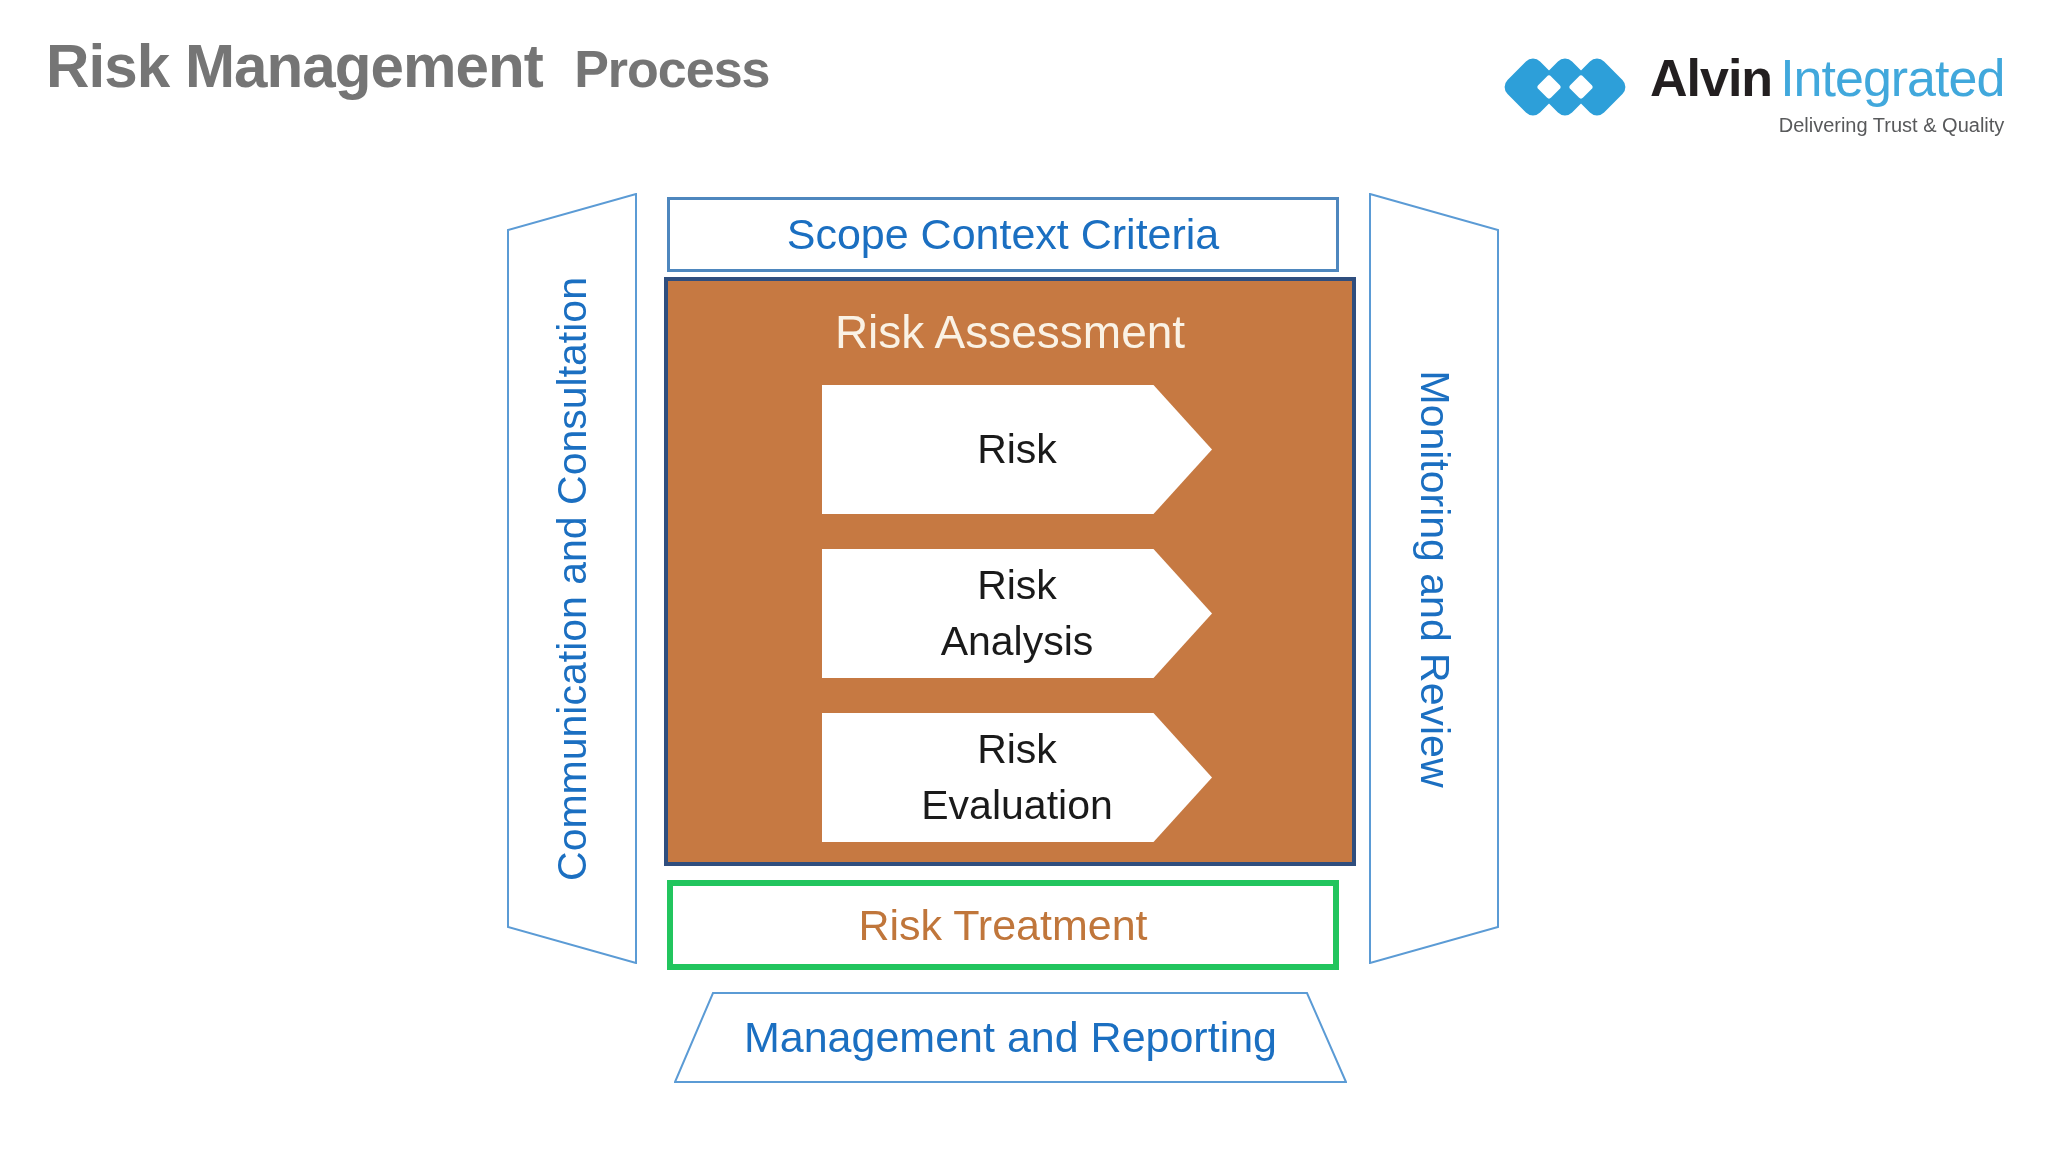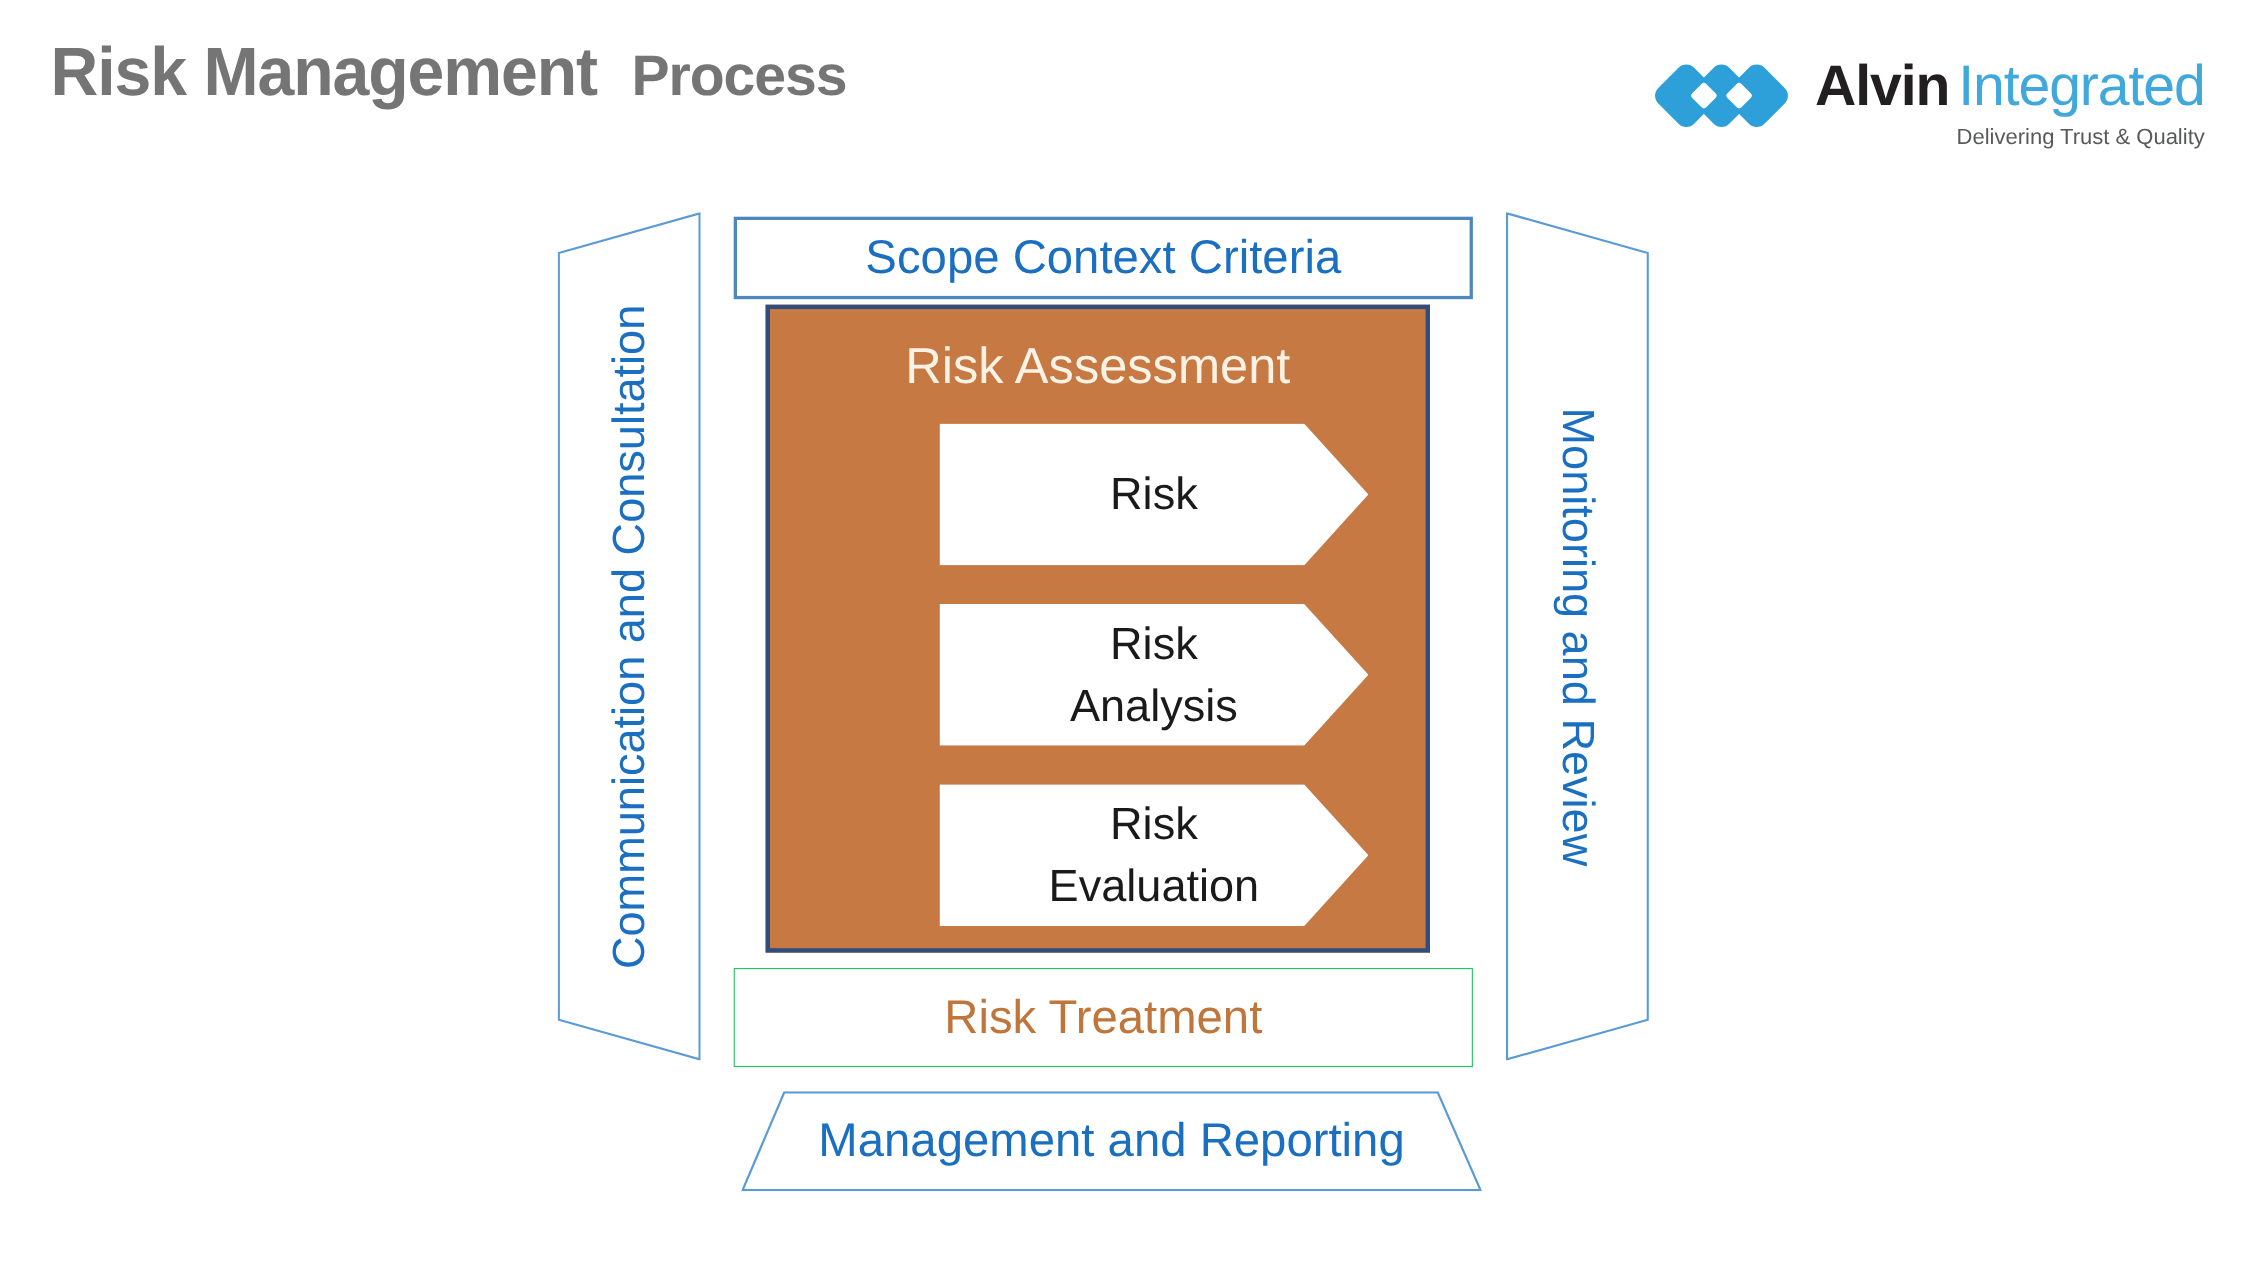--- a/index.html
+++ b/index.html
@@ -29,38 +29,38 @@
   .blue-text{color:#1B6FC1;}
   .shape-svg{position:absolute;left:0;top:0;width:100%;height:100%;}
   
   .scope-box{
     position:absolute;left:667px;top:197px;width:672px;height:75px;box-sizing:border-box;
     border:3px solid #4E87BE;display:flex;align-items:center;justify-content:center;
     font-size:43px;background:#ffffff;
   }
   
   .assessment-box{
-    position:absolute;left:696px;top:277px;width:604px;height:589px;box-sizing:border-box;
+    position:absolute;left:664px;top:277px;width:692px;height:589px;box-sizing:border-box;
     background:#C67942;border:4px solid #2F4E7E;
   }
   .assessment-title{
     position:absolute;left:0;top:24px;width:100%;text-align:center;
     font-size:46px;color:#FAF2E5;
   }
   .arrow{
     position:absolute;left:154px;width:390px;height:129px;background:#ffffff;
     clip-path:polygon(0 0, 85% 0, 100% 50%, 85% 100%, 0 100%);
     display:flex;align-items:center;justify-content:center;
   }
   .arrow .lbl{width:85%;text-align:center;font-size:41px;line-height:1.35;color:#1A1A1A;}
   .arrow-1{top:104px;} .arrow-2{top:268px;} .arrow-3{top:432px;}
   
   .treatment-box{
     position:absolute;left:667px;top:880px;width:672px;height:90px;box-sizing:border-box;
-    border:1px solid #22c55e;display:flex;align-items:center;justify-content:center;
+    border:6px solid #22c55e;display:flex;align-items:center;justify-content:center;
     font-size:43px;color:#C0763B;background:#ffffff;
   }
   
   .trapezoid{position:absolute;left:674px;top:992px;width:673px;height:91px;}
   .trapezoid .lbl{
     position:absolute;left:0;top:0;width:100%;height:100%;
     display:flex;align-items:center;justify-content:center;font-size:43px;
   }
   
   .side-shape{position:absolute;top:193px;width:130px;height:771px;}

